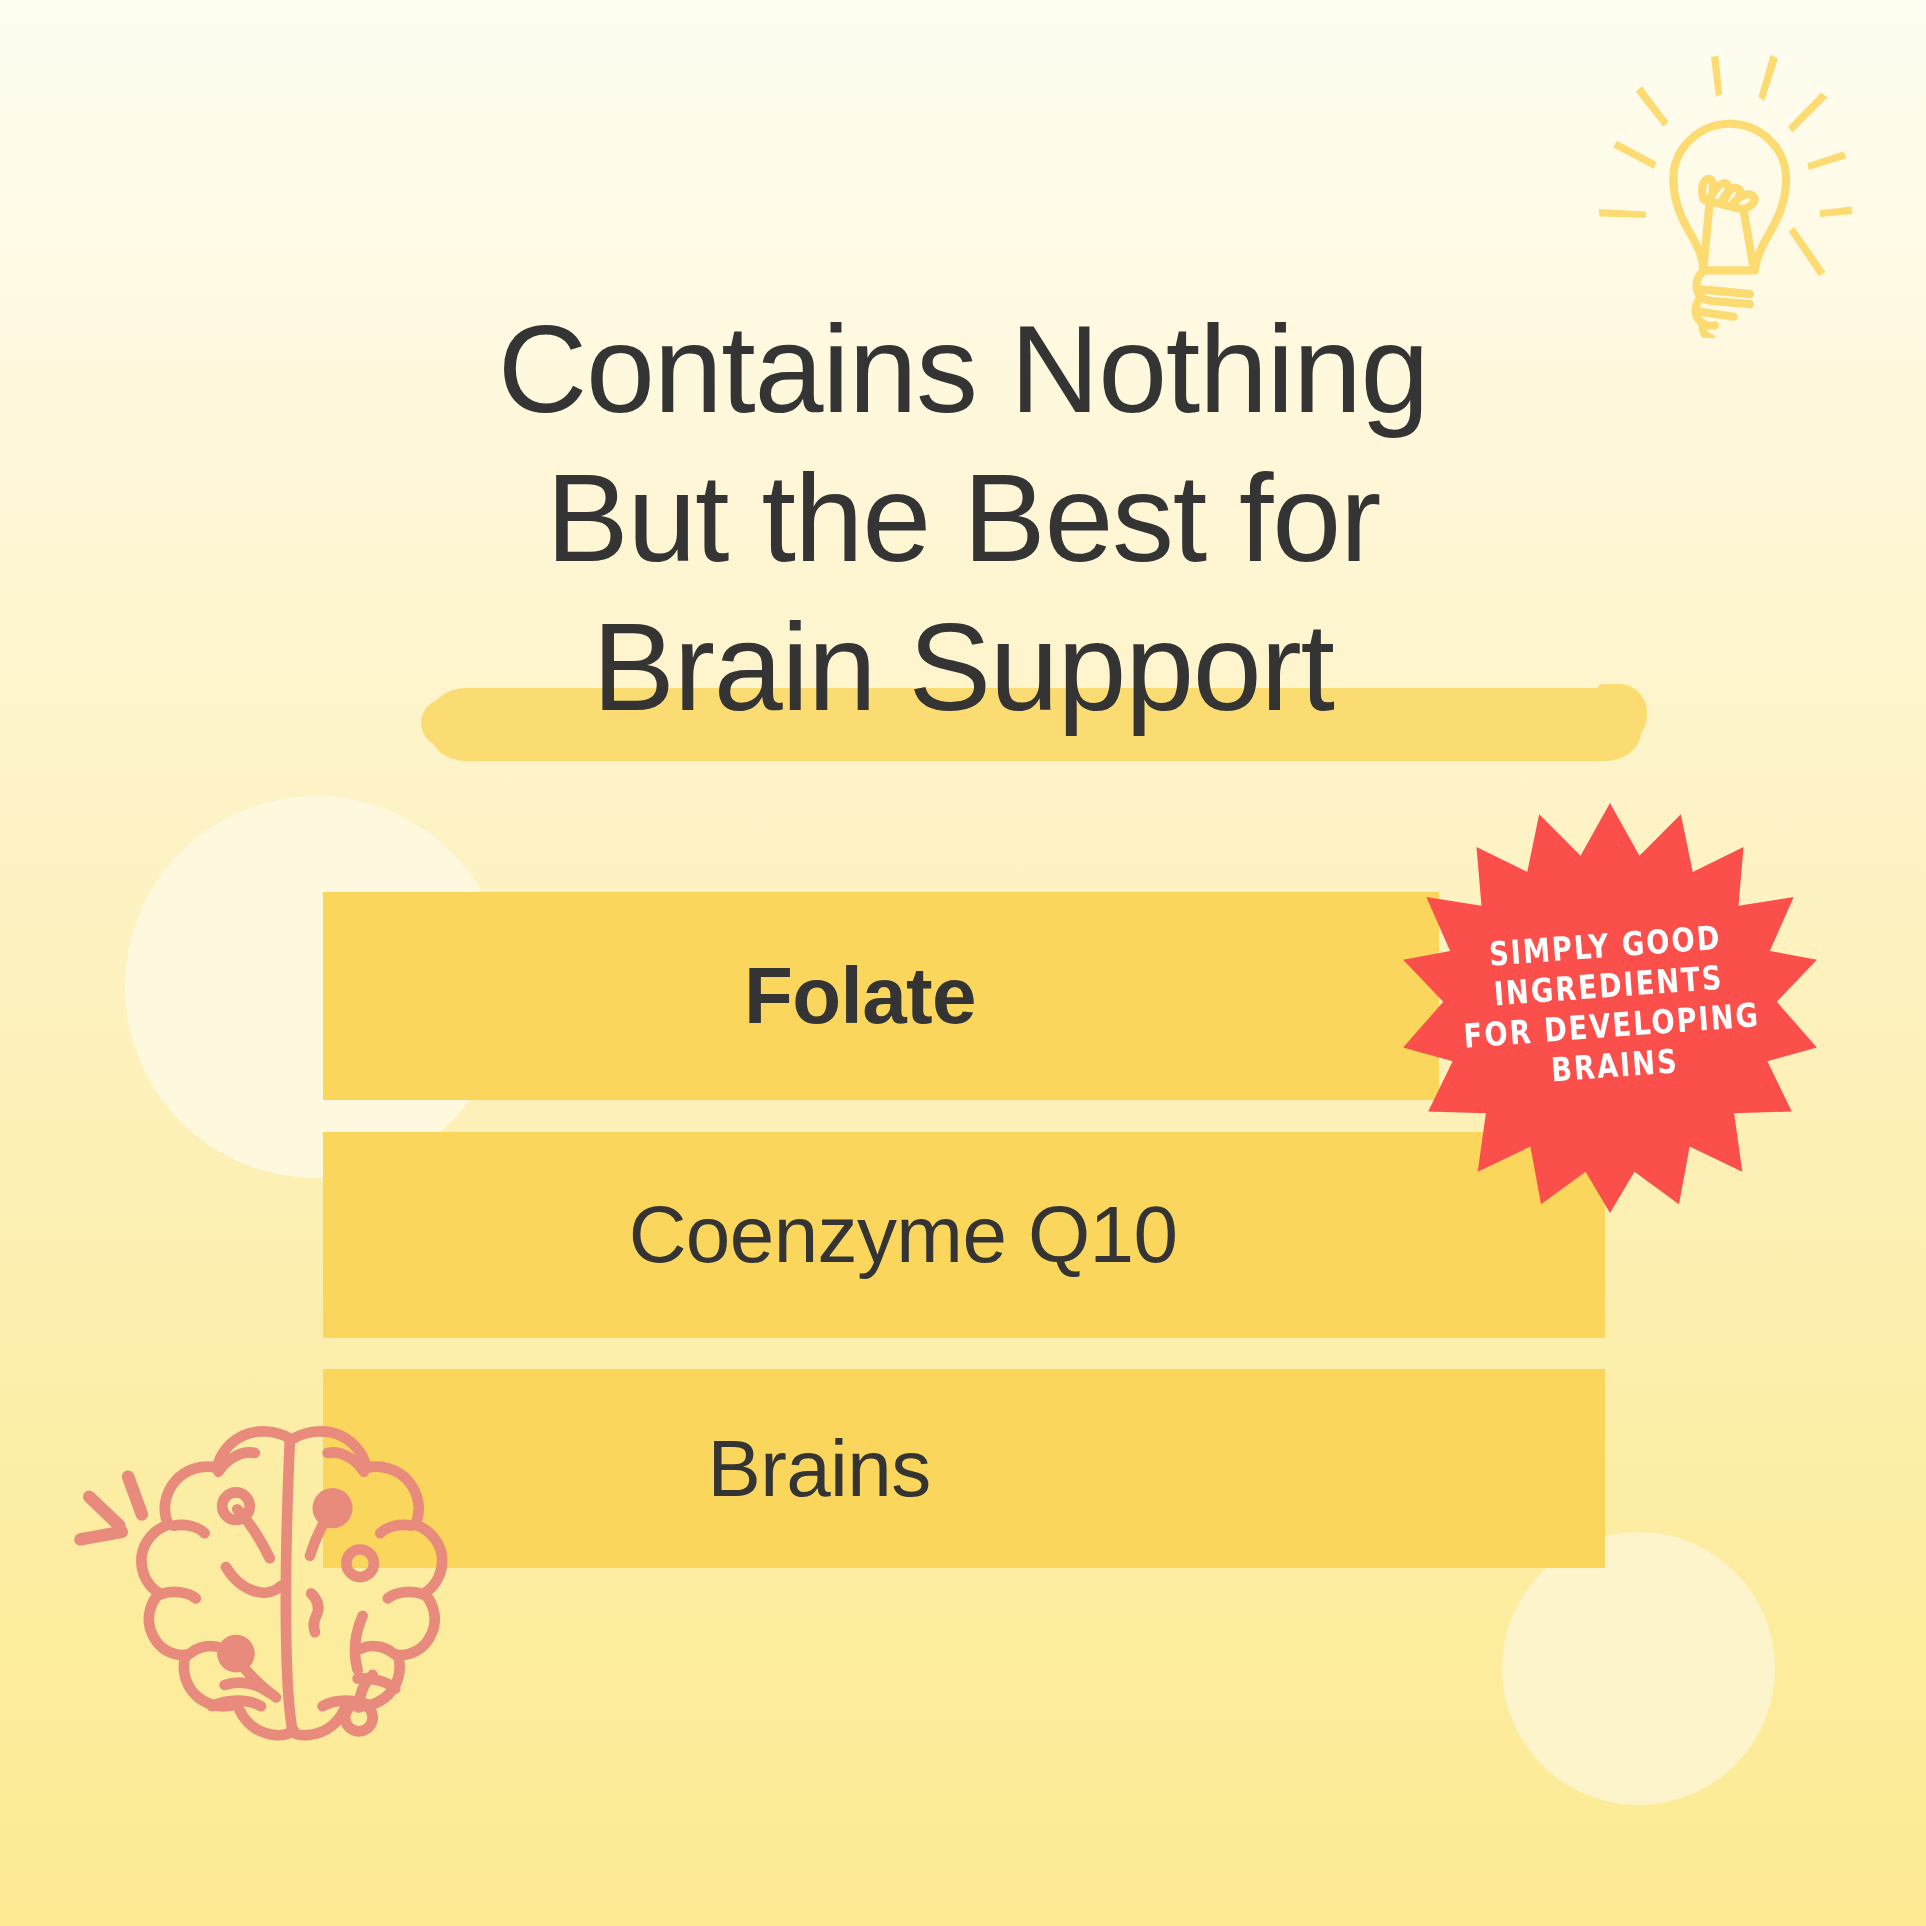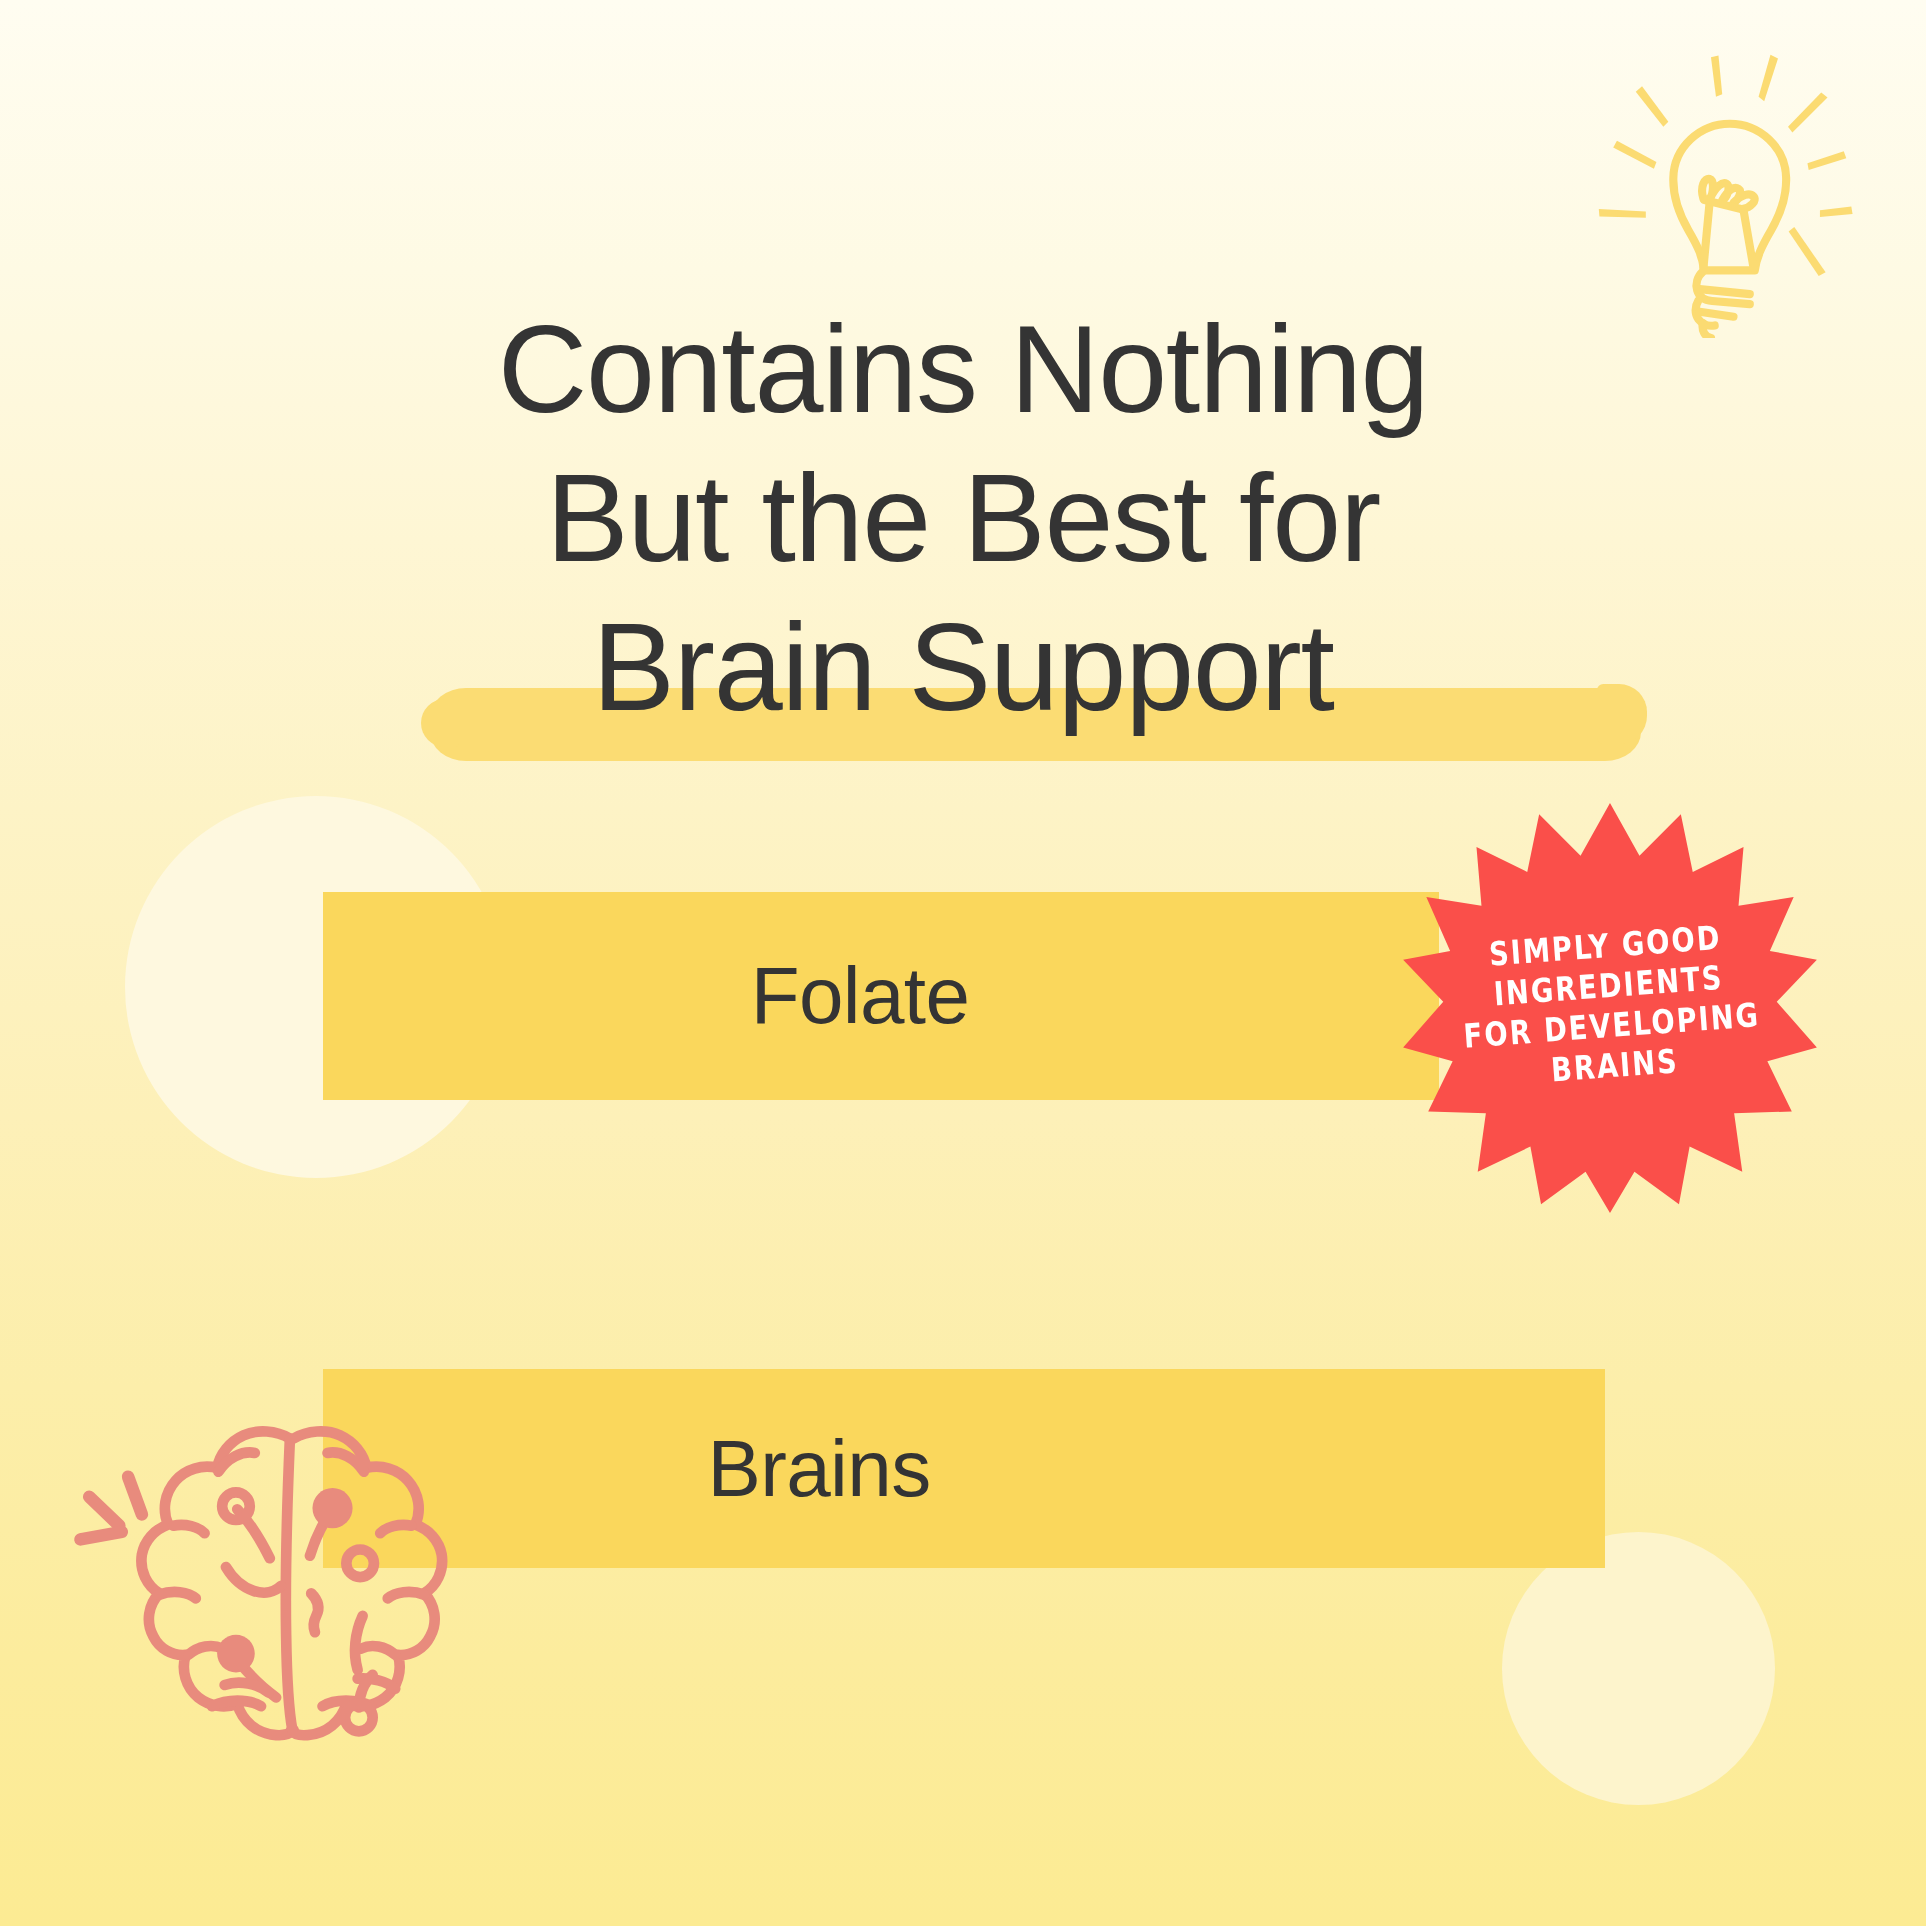--- a/index.html
+++ b/index.html
@@ -109,21 +109,21 @@
   .bar-label {
     color: #343434;
     font-size: 80px;
     font-weight: 400;
     letter-spacing: -0.6px;
     white-space: nowrap;
   }
   #bar-0 { top: 892px; width: 1116px; height: 208px; }
   #bar-1 { top: 1132px; width: 1282px; height: 206px; }
   #bar-2 { top: 1369px; width: 1282px; height: 199px; }
-  #bar-0 .bar-label { transform: translateX(-21px); }
+  #bar-0 .bar-label { transform: translateX(-21px); font-weight: bold; }
   #bar-1 .bar-label { transform: translateX(-61px); }
   #bar-2 .bar-label { transform: translateX(-145px); }
 
   
   #badge {
     position: absolute;
     left: 1403px;
     top: 798px;
     width: 414px;
     height: 415px;
@@ -190,20 +190,23 @@
   <div id="title-highlight"></div>
 
   <div id="title-block">
     <span class="title-line">Contains Nothing</span>
     <span class="title-line">But the Best for</span>
     <span class="title-line">Brain Support</span>
   </div>
 
   <div class="bar" id="bar-0">
     <span class="bar-label">Folate</span>
+  </div>
+  <div class="bar" id="bar-1">
+    <span class="bar-label">Coenzyme Q10</span>
   </div>
   <div class="bar" id="bar-2">
     <span class="bar-label">Brains</span>
   </div>
 
   <div id="badge">
     <svg viewBox="0 0 660 662" xmlns="http://www.w3.org/2000/svg">
       <polygon fill="#FA4F4A" points="
         330,8 377,92 443,26 462,118 543,78 535,172 623,158 585,244 660,258 596,325
         660,398 581,420 620,500 528,503 541,596 457,556 440,648 369,596 330,662 291,596

